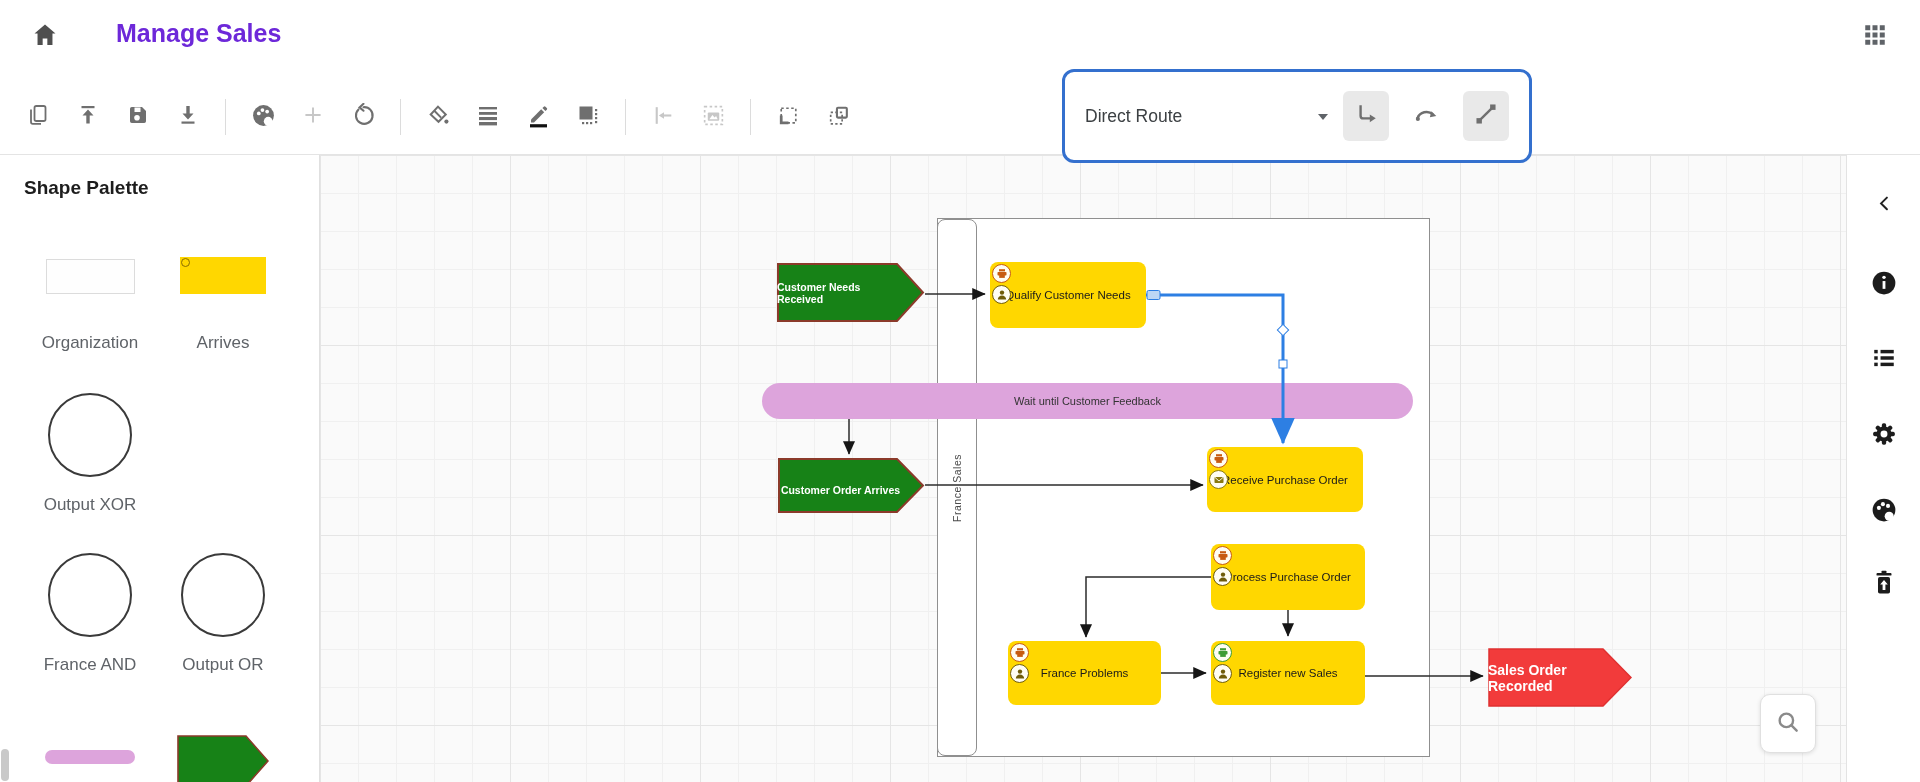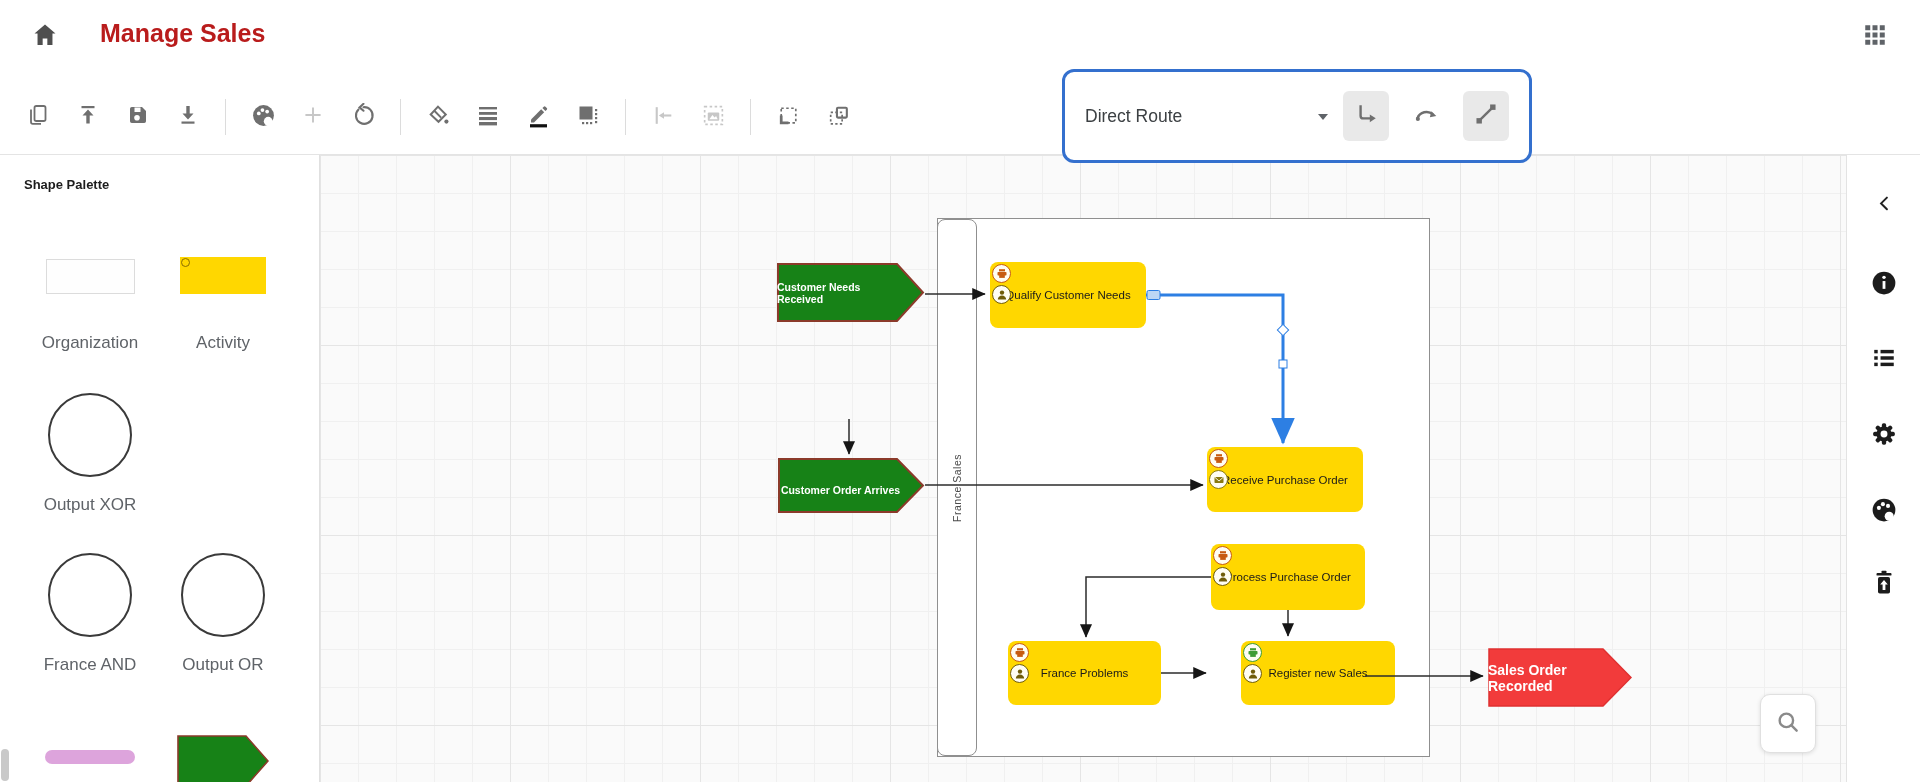--- a/index.html
+++ b/index.html
@@ -3,21 +3,21 @@
 <meta charset="utf-8">
 <style>
   html,body{margin:0;padding:0;background:#fff;}
   .app{position:relative;width:1920px;height:782px;overflow:hidden;background:#fff;
        font-family:"Liberation Sans",sans-serif;color:#1f1f1f;}
   
   .header{position:absolute;left:0;top:0;width:100%;height:80px;background:#fff;
           border-bottom:1px solid #e4e4e4;display:flex;align-items:center;}
   .home-btn{position:absolute;left:28px;top:20px;width:34px;height:34px;display:flex;
             align-items:center;justify-content:center;color:#4f4f4f;}
-  .app-title{position:absolute;left:100px;top:19px;font-size:25px;font-weight:700;color:#b91c1c;}
+  .app-title{position:absolute;left:116px;top:19px;font-size:25px;font-weight:700;color:#6d28d9;}
   .apps-btn{position:absolute;right:28px;top:20px;width:34px;height:34px;display:flex;
             align-items:center;justify-content:center;color:#5f6368;}
   
   .toolbar{position:absolute;left:0;top:80px;width:100%;height:75px;background:#fff;
            border-bottom:1px solid #e4e4e4;display:flex;align-items:center;padding-left:16px;box-sizing:border-box;gap:6px;}
   .tb-btn{width:44px;height:44px;border-radius:4px;display:flex;align-items:center;justify-content:center;color:#6f6f6f;}
   .tb-btn.disabled{color:#c7c7c7;}
   .tb-div{width:1px;height:36px;background:#dcdcdc;margin:0 9px;}
   
   .route-group{position:absolute;left:1062px;top:69px;width:470px;height:94px;background:#fff;
@@ -25,21 +25,21 @@
                padding:0 20px;box-sizing:border-box;z-index:30;}
   .route-select{width:250px;display:flex;align-items:center;justify-content:space-between;
                 padding-right:14px;cursor:pointer;}
   .route-select .lbl{font-size:17.5px;color:#3c4043;}
   .route-btns{display:flex;gap:14px;align-items:center;}
   .conn-btn{width:46px;height:50px;border-radius:6px;display:flex;align-items:center;justify-content:center;color:#6f6f6f;}
   .conn-btn.on{background:#e9e9e9;}
   
   .palette{position:absolute;left:0;top:155px;width:320px;height:627px;background:#fff;
            border-right:1px solid #e0e0e0;box-sizing:border-box;overflow:hidden;}
-  .pal-title{position:absolute;left:24px;top:22px;font-size:13px;font-weight:700;color:#1d1d1d;text-align:right;}
+  .pal-title{position:absolute;left:24px;top:22px;font-size:19px;font-weight:700;color:#1d1d1d;text-align:right;}
   .pal-item{position:absolute;width:132px;text-align:center;}
   .pal-label{position:absolute;width:132px;left:0;font-size:17px;color:#5f6368;}
   .pal-circle{width:84px;height:84px;border:2.5px solid #3a3a3a;border-radius:50%;margin:0 auto;background:#fff;box-sizing:border-box;}
   .pal-rect-org{width:89px;height:35px;border:1px solid #dcdcdc;background:#fefefe;margin:0 auto;box-sizing:border-box;}
   .pal-rect-act{position:relative;width:86px;height:37px;background:#ffd700;margin:0 auto;}
   .pal-rect-act .dot{position:absolute;left:1px;top:1px;width:9px;height:9px;border:1.2px solid #8a6d00;border-radius:50%;box-sizing:border-box;}
   .pal-bar{width:90px;height:14px;border-radius:7px;background:#dda4dc;margin:0 auto;}
   .pal-scroll{position:absolute;left:1px;top:594px;width:8px;height:32px;background:#c9c9c9;border-radius:4px;}
   
   .canvas{position:absolute;left:320px;top:155px;width:1526px;height:627px;overflow:hidden;background-color:#fafafa;
@@ -273,21 +273,21 @@
     <div class="pal-title">Shape Palette</div>
 
     <div class="pal-item" style="left:24px;top:104px;">
       <div class="pal-rect-org"></div>
       <div class="pal-label" style="top:74px;">Organization</div>
     </div>
     <div class="pal-item" style="left:157px;top:102px;">
       <div class="pal-rect-act">
           <span class="dot"></span>
         </div>
-      <div class="pal-label" style="top:76px;">Activity</div>
+      <div class="pal-label" style="top:76px;">Arrives</div>
     </div>
     <div class="pal-item" style="left:24px;top:238px;">
       <div class="pal-circle"></div>
       <div class="pal-label" style="top:102px;">Output XOR</div>
     </div>
     <div class="pal-item" style="left:24px;top:398px;">
       <div class="pal-circle"></div>
       <div class="pal-label" style="top:102px;">France AND</div>
     </div>
     <div class="pal-item" style="left:157px;top:398px;">
@@ -328,20 +328,23 @@
         </span>
       <span class="badge bot">
         <svg width="12" height="12" viewBox="0 0 12 12" fill="currentColor">
             <circle cx="6" cy="3.6" r="2.2"></circle>
             <path d="M1.8 10.6 a4.2 4.2 0 0 1 8.4 0 Z"></path>
           </svg>
         </span>
       <span>Qualify Customer Needs</span>
     </div>
 
+    <div class="node wait-bar" style="left:442px;top:228px;width:651px;height:36px;">
+      <span>Wait until Customer Feedback</span>
+    </div>
 
     <div class="node event" style="left:458px;top:303px;width:147px;height:63px;">
       <svg width="147" height="55" viewBox="0 0 147 55">
         <polygon points="1,1 119,1 145,27.5 119,54 1,54" fill="#178217" stroke="#8b3a2a" stroke-width="2"></polygon>
         </svg>
       <span class="event-label">Customer Order Arrives</span>
     </div>
 
     <div class="node activity" style="left:887px;top:292px;width:156px;height:65px;">
       <span class="badge top">
@@ -387,21 +390,21 @@
         </span>
       <span class="badge bot">
         <svg width="12" height="12" viewBox="0 0 12 12" fill="currentColor">
             <circle cx="6" cy="3.6" r="2.2"></circle>
             <path d="M1.8 10.6 a4.2 4.2 0 0 1 8.4 0 Z"></path>
           </svg>
         </span>
       <span>France Problems</span>
     </div>
 
-    <div class="node activity" style="left:891px;top:486px;width:154px;height:64px;margin-left:30px;">
+    <div class="node activity" style="left:891px;top:486px;width:154px;height:64px;">
       <span class="badge top green">
         <svg width="12" height="12" viewBox="0 0 12 12" fill="currentColor">
             <rect x="3" y="1.2" width="6" height="2.2"></rect>
             <rect x="1.5" y="4" width="9" height="3.6" rx="0.8"></rect>
             <rect x="3.2" y="6.9" width="5.6" height="3"></rect>
           </svg>
         </span>
       <span class="badge bot">
         <svg width="12" height="12" viewBox="0 0 12 12" fill="currentColor">
             <circle cx="6" cy="3.6" r="2.2"></circle>

